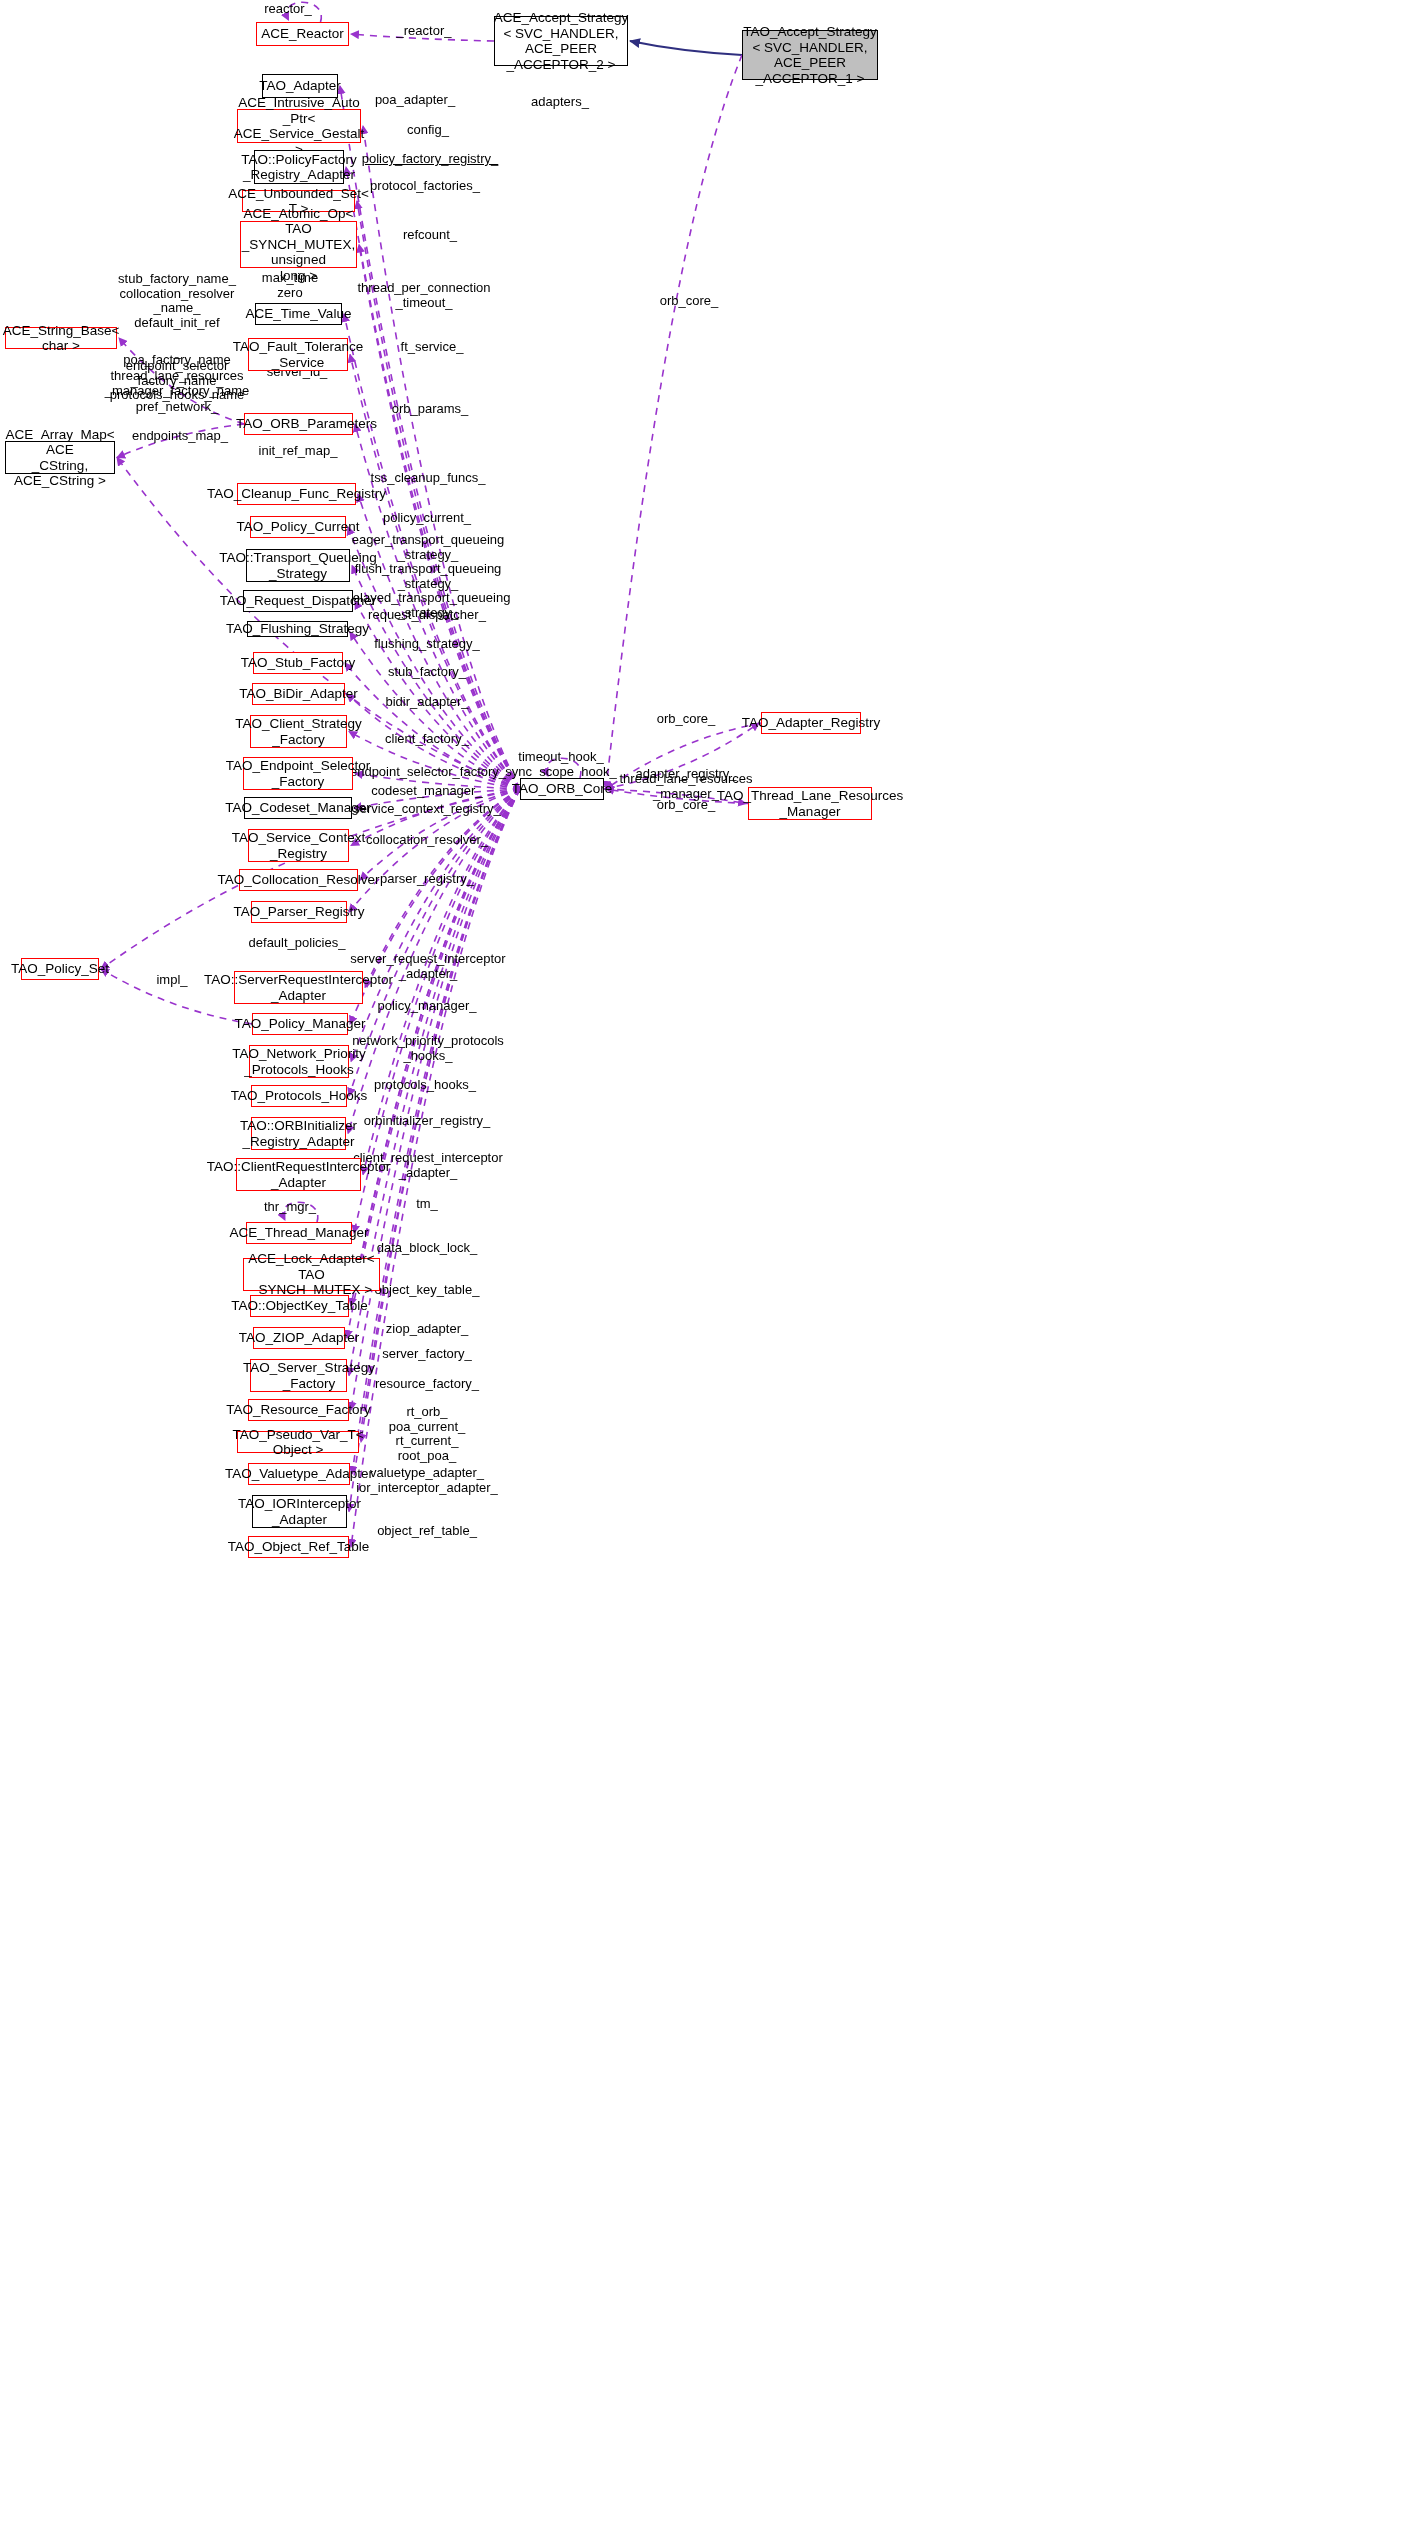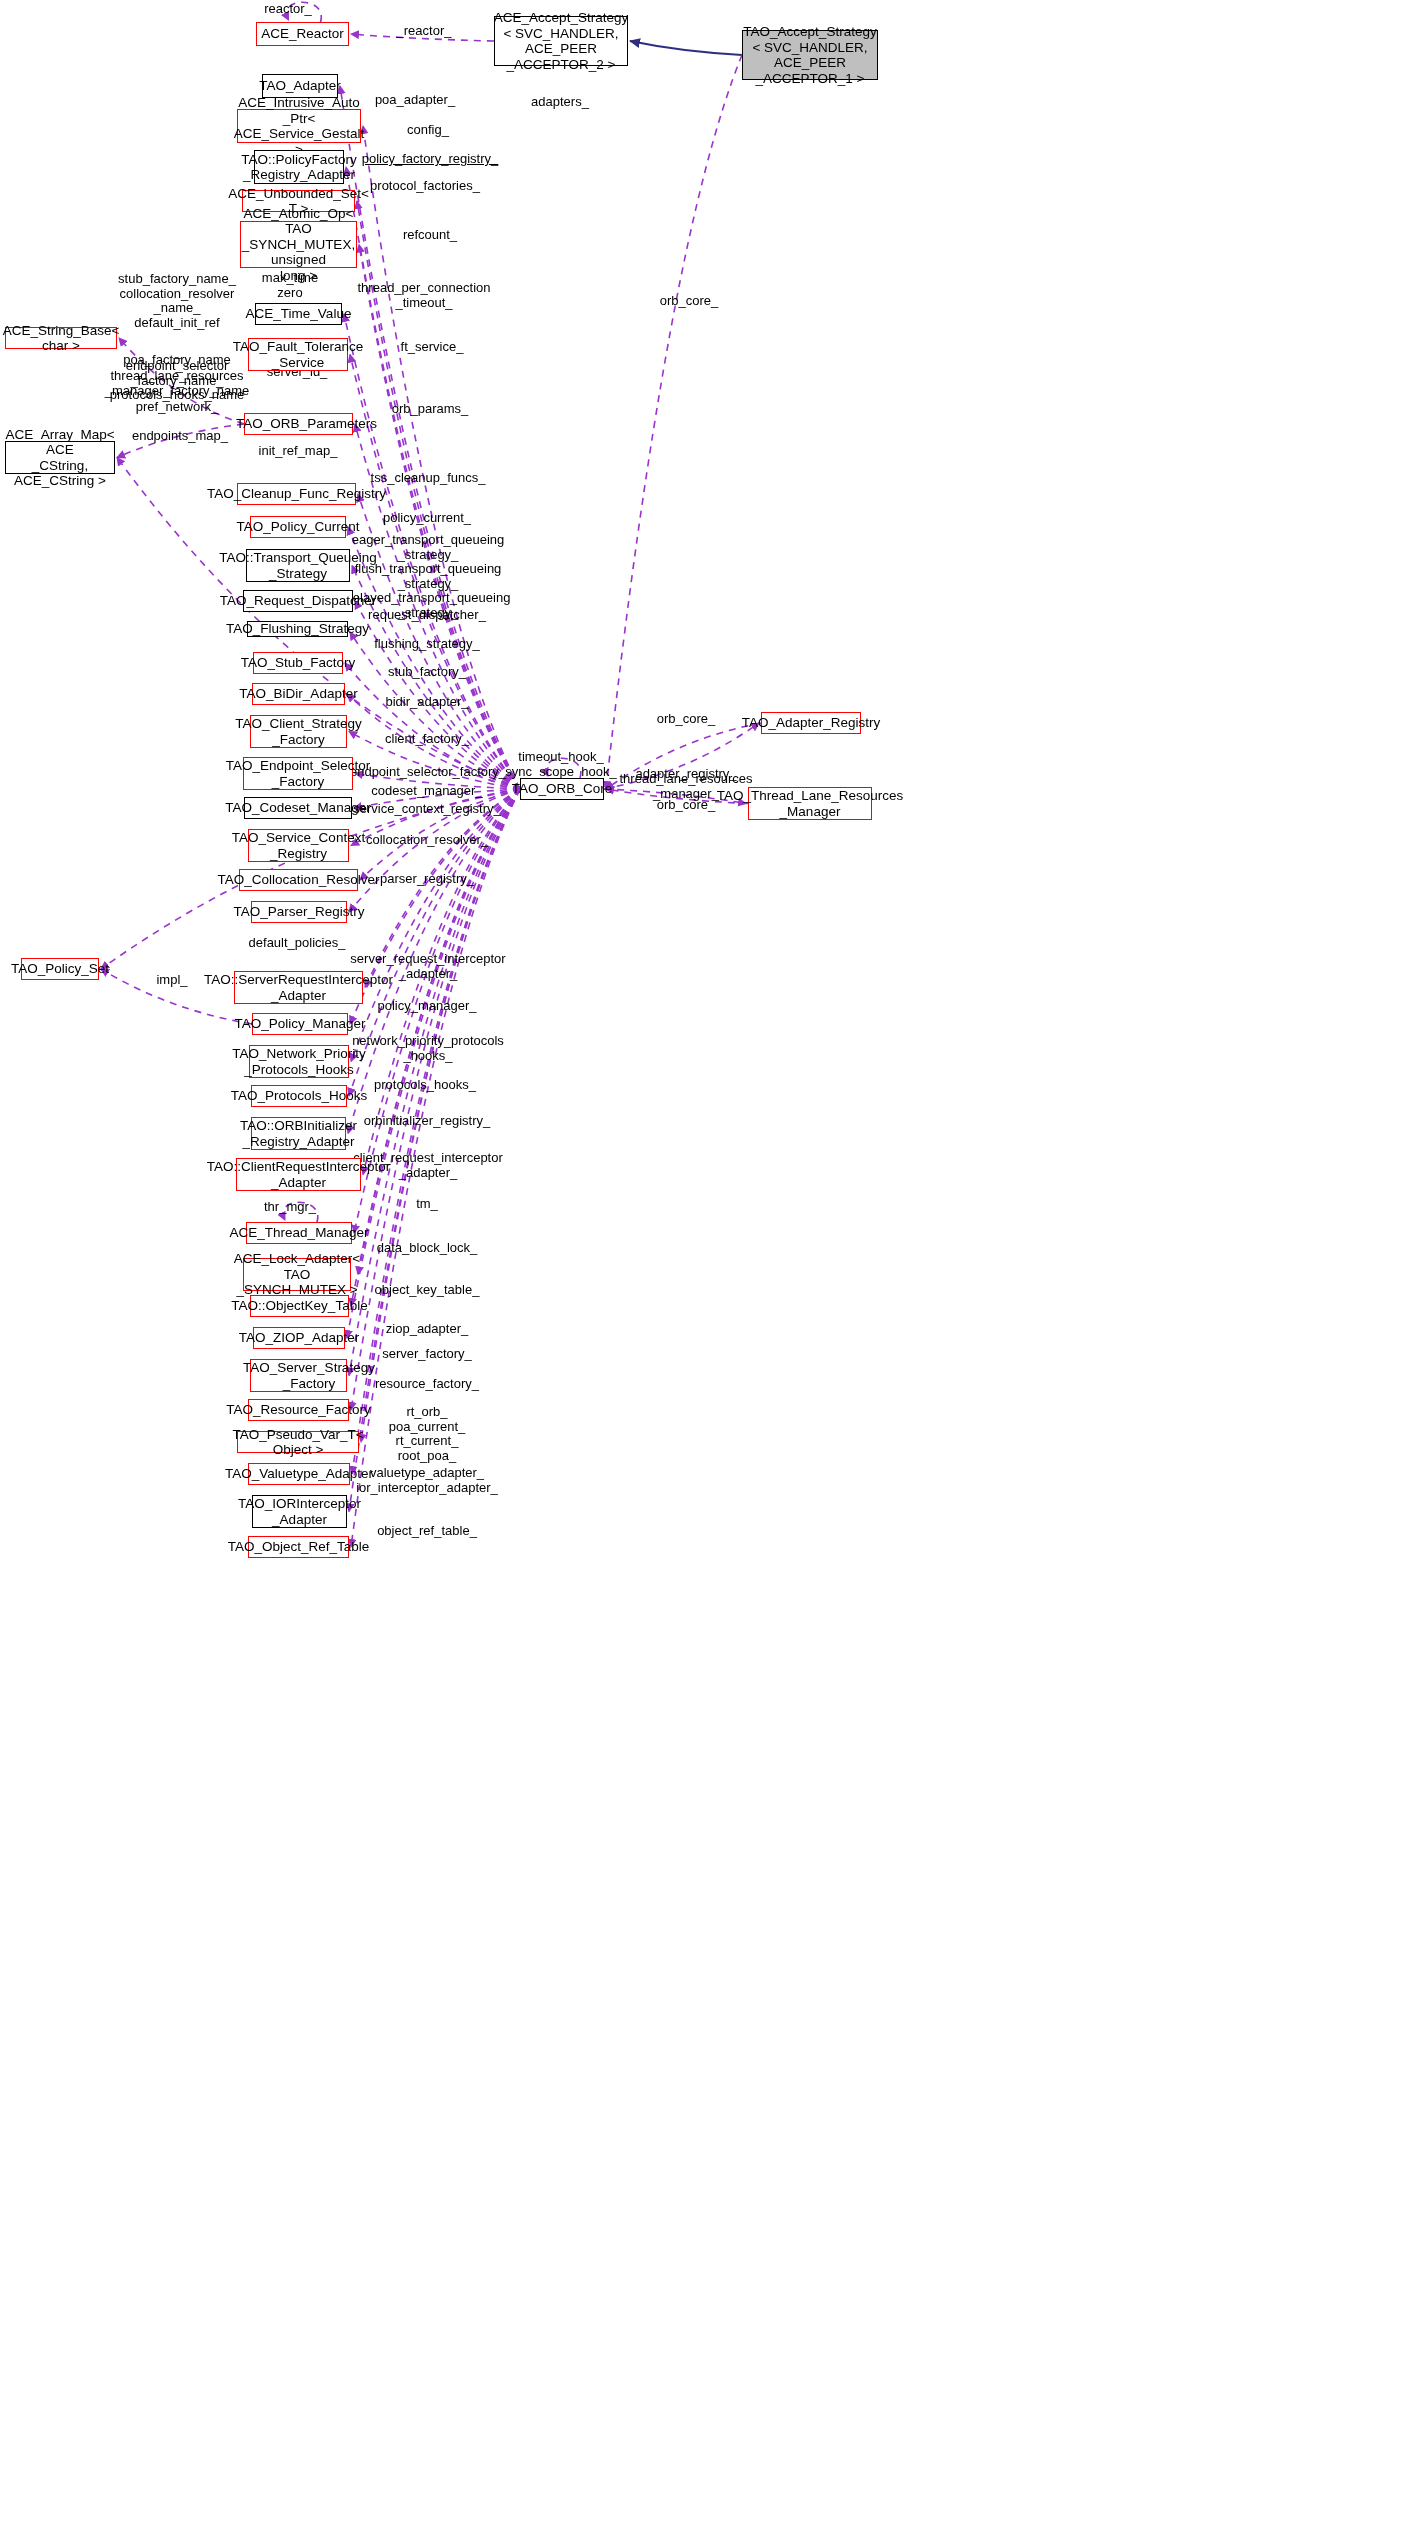--- a/index.html
+++ b/index.html
@@ -170,21 +170,21 @@
 _Adapter</div>
     <div class="node red" style="left: 252px; top: 1013px; width: 96px; height: 22px;">TAO_Policy_Manager</div>
     <div class="node red" style="left: 249px; top: 1045px; width: 100px; height: 33px;">TAO_Network_Priority
 _Protocols_Hooks</div>
     <div class="node red" style="left: 251px; top: 1085px; width: 96px; height: 22px;">TAO_Protocols_Hooks</div>
     <div class="node red" style="left: 251px; top: 1117px; width: 95px; height: 33px;">TAO::ORBInitializer
 _Registry_Adapter</div>
     <div class="node red" style="left: 236px; top: 1158px; width: 125px; height: 33px;">TAO::ClientRequestInterceptor
 _Adapter</div>
     <div class="node red" style="left: 246px; top: 1222px; width: 106px; height: 22px;">ACE_Thread_Manager</div>
-    <div class="node red" style="left: 243px; top: 1258px; width: 108px; height: 33px;">ACE_Lock_Adapter&lt; TAO
+    <div class="node red" style="left: 243px; top: 1258px; width: 137px; height: 33px;">ACE_Lock_Adapter&lt; TAO
 _SYNCH_MUTEX &gt;</div>
     <div class="node red" style="left: 250px; top: 1295px; width: 99px; height: 22px;">TAO::ObjectKey_Table</div>
     <div class="node red" style="left: 253px; top: 1327px; width: 92px; height: 22px;">TAO_ZIOP_Adapter</div>
     <div class="node red" style="left: 250px; top: 1359px; width: 97px; height: 33px; padding-left: 21px;">TAO_Server_Strategy
 _Factory</div>
     <div class="node red" style="left: 248px; top: 1399px; width: 101px; height: 22px;">TAO_Resource_Factory</div>
     <div class="node red" style="left: 237px; top: 1431px; width: 122px; height: 22px;">TAO_Pseudo_Var_T&lt; Object &gt;</div>
     <div class="node red" style="left: 248px; top: 1463px; width: 102px; height: 22px;">TAO_Valuetype_Adapter</div>
     <div class="node" style="left: 252px; top: 1495px; width: 95px; height: 33px;">TAO_IORInterceptor
 _Adapter</div>

